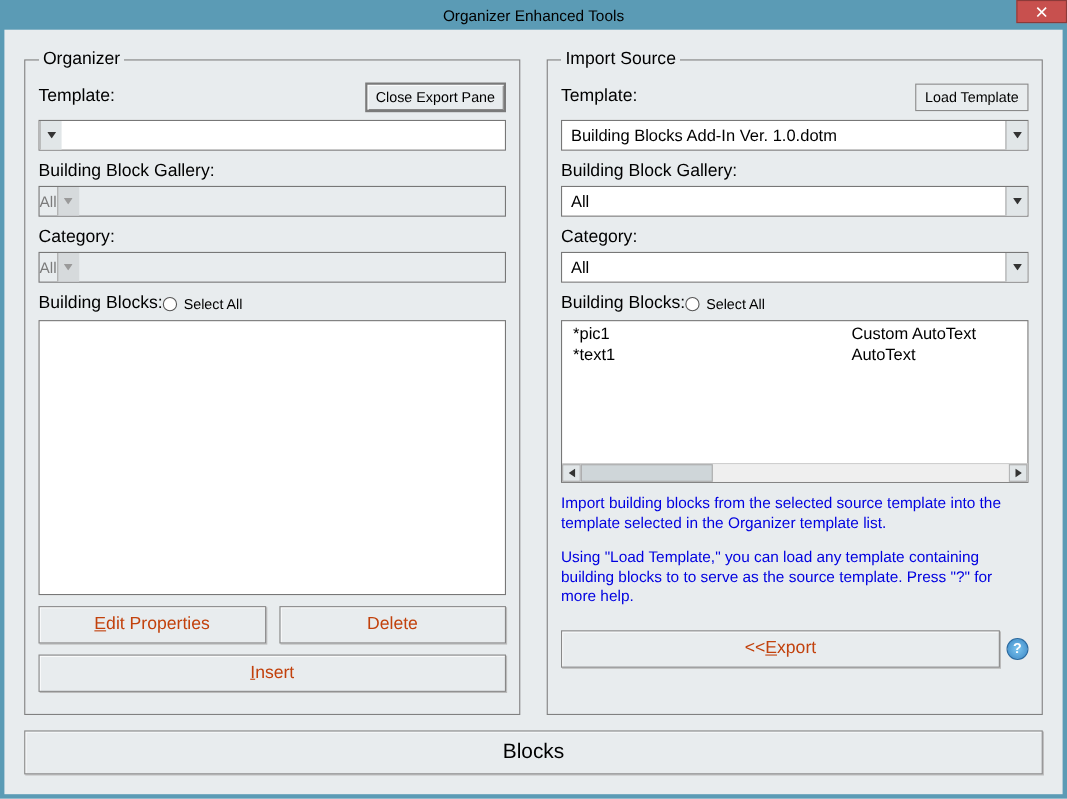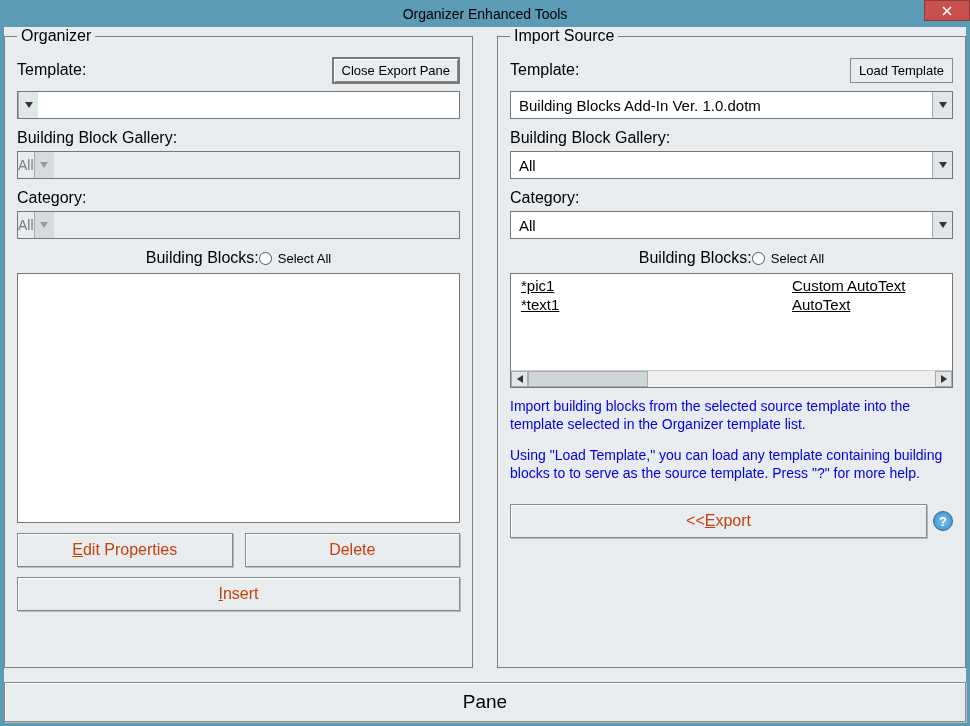--- a/index.html
+++ b/index.html
@@ -44,21 +44,21 @@
       justify-content: center;
       font-size: 12px;
       cursor: pointer;
     }
     .titlebar-close svg { width: 10px; height: 10px; }
 
     .client {
       flex: 1;
       margin: 0 4px 4px 4px;
       background: #e8ecee;
-      padding: 0;
+      padding: 18px;
       display: flex;
       flex-direction: column;
     }
 
     .panes {
       display: flex;
       gap: 24px;
       flex: 1;
     }
 
@@ -124,21 +124,21 @@
     }
     .combo-disabled .arrow { background: #d6dadc; }
 
     .arrow svg { width: 8px; height: 6px; }
 
     fieldset .section-label { font-size: 16px; margin-top: 2px; }
 
     .bbrow {
       display: flex;
       align-items: center;
-      justify-content: center;
+      justify-content: flex-start;
       margin-top: 2px;
     }
 
     .selectall {
       display: flex;
       align-items: center;
       font-size: 13px;
       gap: 6px;
     }
     .radio-dot {
@@ -152,24 +152,23 @@
     .listbox {
       width: 100%;
       background: #fff;
       border: 1px solid #777;
       margin-top: 6px;
     }
 
     .organizer-list { height: 250px; }
 
     .import-list {
-      height: 115px;
+      height: 148px;
       display: flex;
       flex-direction: column;
-      text-decoration: underline;
     }
     .import-list .list-rows {
       flex: 1;
       padding: 2px 4px;
     }
     .import-list .hscroll {
       height: 17px;
       background: #e6e6e6;
       border-top: 1px solid #ccc;
       display: flex;
@@ -416,16 +415,16 @@
 
         <div class="export-row">
           <button class="btn raised"><span>&lt;&lt;</span><span class="accel">E</span><span>xport</span></button>
           <span class="help-icon">?</span>
         </div>
       </fieldset>
 
     </div>
 
     <div class="big-close-row">
-      <button class="big-close">Pane</button>
+      <button class="big-close">Blocks</button>
     </div>
   </div>
 </div>
 
 </body></html>

